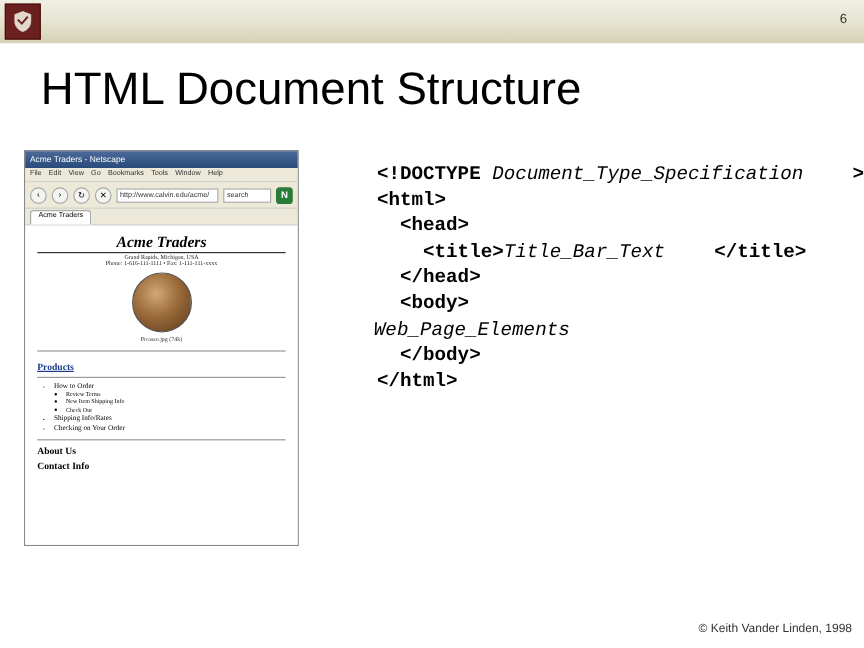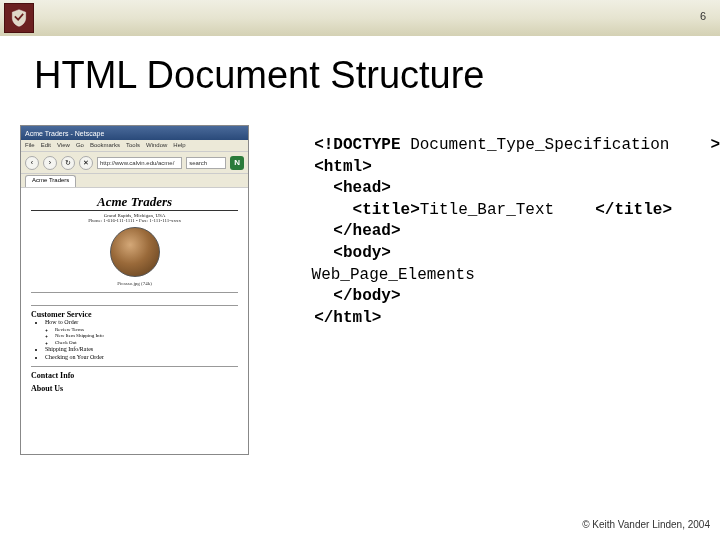--- a/index.html
+++ b/index.html
@@ -142,21 +142,21 @@
   .code-block {
     margin-left: 24px;
     margin-top: 10px;
     font-family: 'Courier New', monospace;
     font-size: 16px;
     line-height: 1.35;
     color: #000;
     white-space: pre;
   }
   .cb-b { font-weight: bold; margin-left: 41px; }
-  .cb-i { }
+  .cb-i { font-style: italic; }
 
   .copyright {
     position: absolute;
     right: 10px;
     bottom: 10px;
     font-size: 10px;
     color: #333;
   }
 </style>
 </head>
@@ -201,44 +201,44 @@
       <div class="bs-tab">Acme Traders</div>
     </div>
     <div class="bs-page">
       <div class="acme-title">Acme Traders</div>
       <div class="acme-sub">Grand Rapids, Michigan, USA</div>
       <div class="acme-sub2">Phone: 1-616-111-1111 • Fax: 1-111-111-xxxx</div>
       <div class="acme-img"></div>
       <div class="acme-caption">Picasso.jpg (74k)</div>
       <div class="acme-hr"></div>
       <div style="height:4px"></div>
+      <div class="acme-link">Products</div>
       <div class="acme-hr"></div>
-      <div class="acme-h">Customer Service</div>
       <ul class="acme-ul">
         <li><span>How to Order</span>
           <ul class="acme-ul2">
             <li>Review Terms</li>
             <li>New Item Shipping Info</li>
             <li>Check Out</li>
           </ul>
         </li>
         <li>Shipping Info/Rates</li>
         <li>Checking on Your Order</li>
       </ul>
       <div class="acme-hr"></div>
+      <div class="acme-h">About Us</div>
       <div class="acme-h">Contact Info</div>
-      <div class="acme-h">About Us</div>
     </div>
   </div>
 
   <div class="code-block"><span class="cb-b">&lt;!DOCTYPE </span><span class="cb-i">Document_Type_Specification</span><span class="cb-b">&gt;</span>
 <span class="cb-b">&lt;html&gt;</span>
 <span class="cb-b">  &lt;head&gt;</span>
 <span class="cb-b">    &lt;title&gt;</span><span class="cb-i">Title_Bar_Text</span><span class="cb-b">&lt;/title&gt;</span>
 <span class="cb-b">  &lt;/head&gt;</span>
 <span class="cb-b">  &lt;body&gt;</span>
 <span class="cb-i">    Web_Page_Elements</span>
 <span class="cb-b">  &lt;/body&gt;</span>
 <span class="cb-b">&lt;/html&gt;</span></div>
 
 </div>
 
-<div class="copyright">© Keith Vander Linden, 2004</div>
+<div class="copyright">© Keith Vander Linden, 1998</div>
 
 </body></html>

